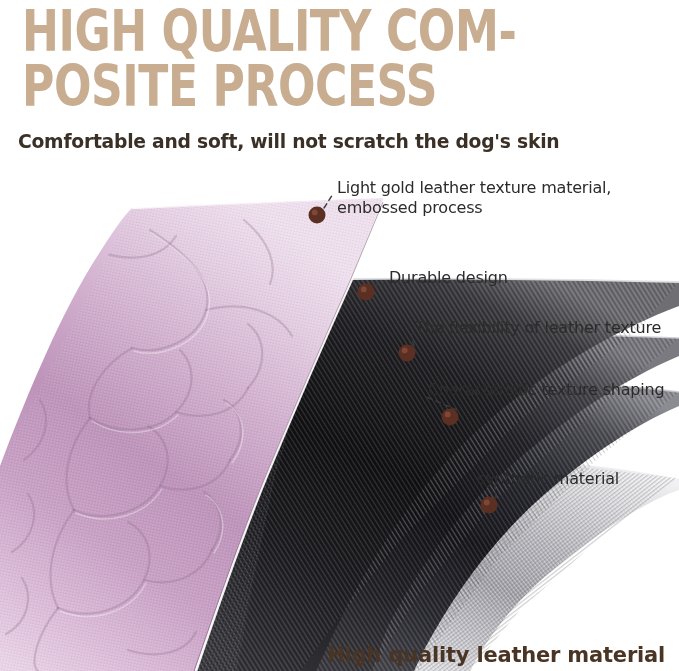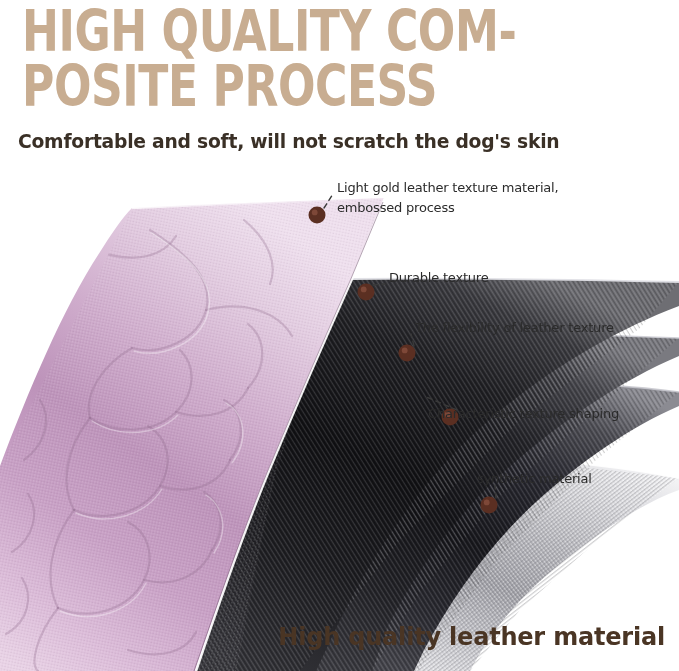--- a/index.html
+++ b/index.html
@@ -73,36 +73,36 @@
     top: 0;
     width: 679px;
     height: 671px;
     pointer-events: none;
   }
   .callout-label {
     position: absolute;
     color: #2b2b2b;
     font-family: "DejaVu Sans", "Liberation Sans", sans-serif;
     font-weight: 400;
-    font-size: 13px;
+    font-size: 16px;
     line-height: 20px;
     letter-spacing: -0.2px;
     white-space: pre-line;
     pointer-events: auto;
   }
 
   
   #footer-note {
     position: absolute;
     right: 14px;
-    bottom: 20px;
+    bottom: 4px;
     color: #4a3524;
     font-family: "DejaVu Sans", "Liberation Sans", sans-serif;
     font-weight: 700;
-    font-size: 24px;
+    font-size: 21px;
     letter-spacing: -0.2px;
     white-space: nowrap;
     margin-top: 40px;
   }
 </style>
 </head>
 <body>
 
 <div id="header-block">
   <div id="headline">HIGH QUALITY COM-
@@ -344,19 +344,19 @@
       <circle cx="450" cy="417" r="8.5" fill="#5b2f22"></circle>
       <circle cx="447.7" cy="414.4" r="2.9" fill="#8a5140" opacity="0.75"></circle>
       <circle cx="489" cy="505" r="8.5" fill="#5b2f22"></circle>
       <circle cx="486.7" cy="502.4" r="2.9" fill="#8a5140" opacity="0.75"></circle>
     </g>
 </svg>
 
 <div id="callout-labels">
     <div class="callout-label" style="left: 337px; top: 178px;">Light gold leather texture material,
 embossed process</div>
-    <div class="callout-label" style="left: 389px; top: 268px;">Durable texture</div>
+    <div class="callout-label" style="left: 389px; top: 268px;">Durable design</div>
     <div class="callout-label" style="left: 415px; top: 318px;">The flexibility of leather texture</div>
-    <div class="callout-label" style="left: 428px; top: 404px;">Characteristic texture shaping</div>
+    <div class="callout-label" style="left: 428px; top: 380px;">Characteristic texture shaping</div>
     <div class="callout-label" style="left: 477px; top: 469px;">synthetic material</div>
   </div>
 
 <div id="footer-note">High quality leather material</div>
 
 </body></html>

